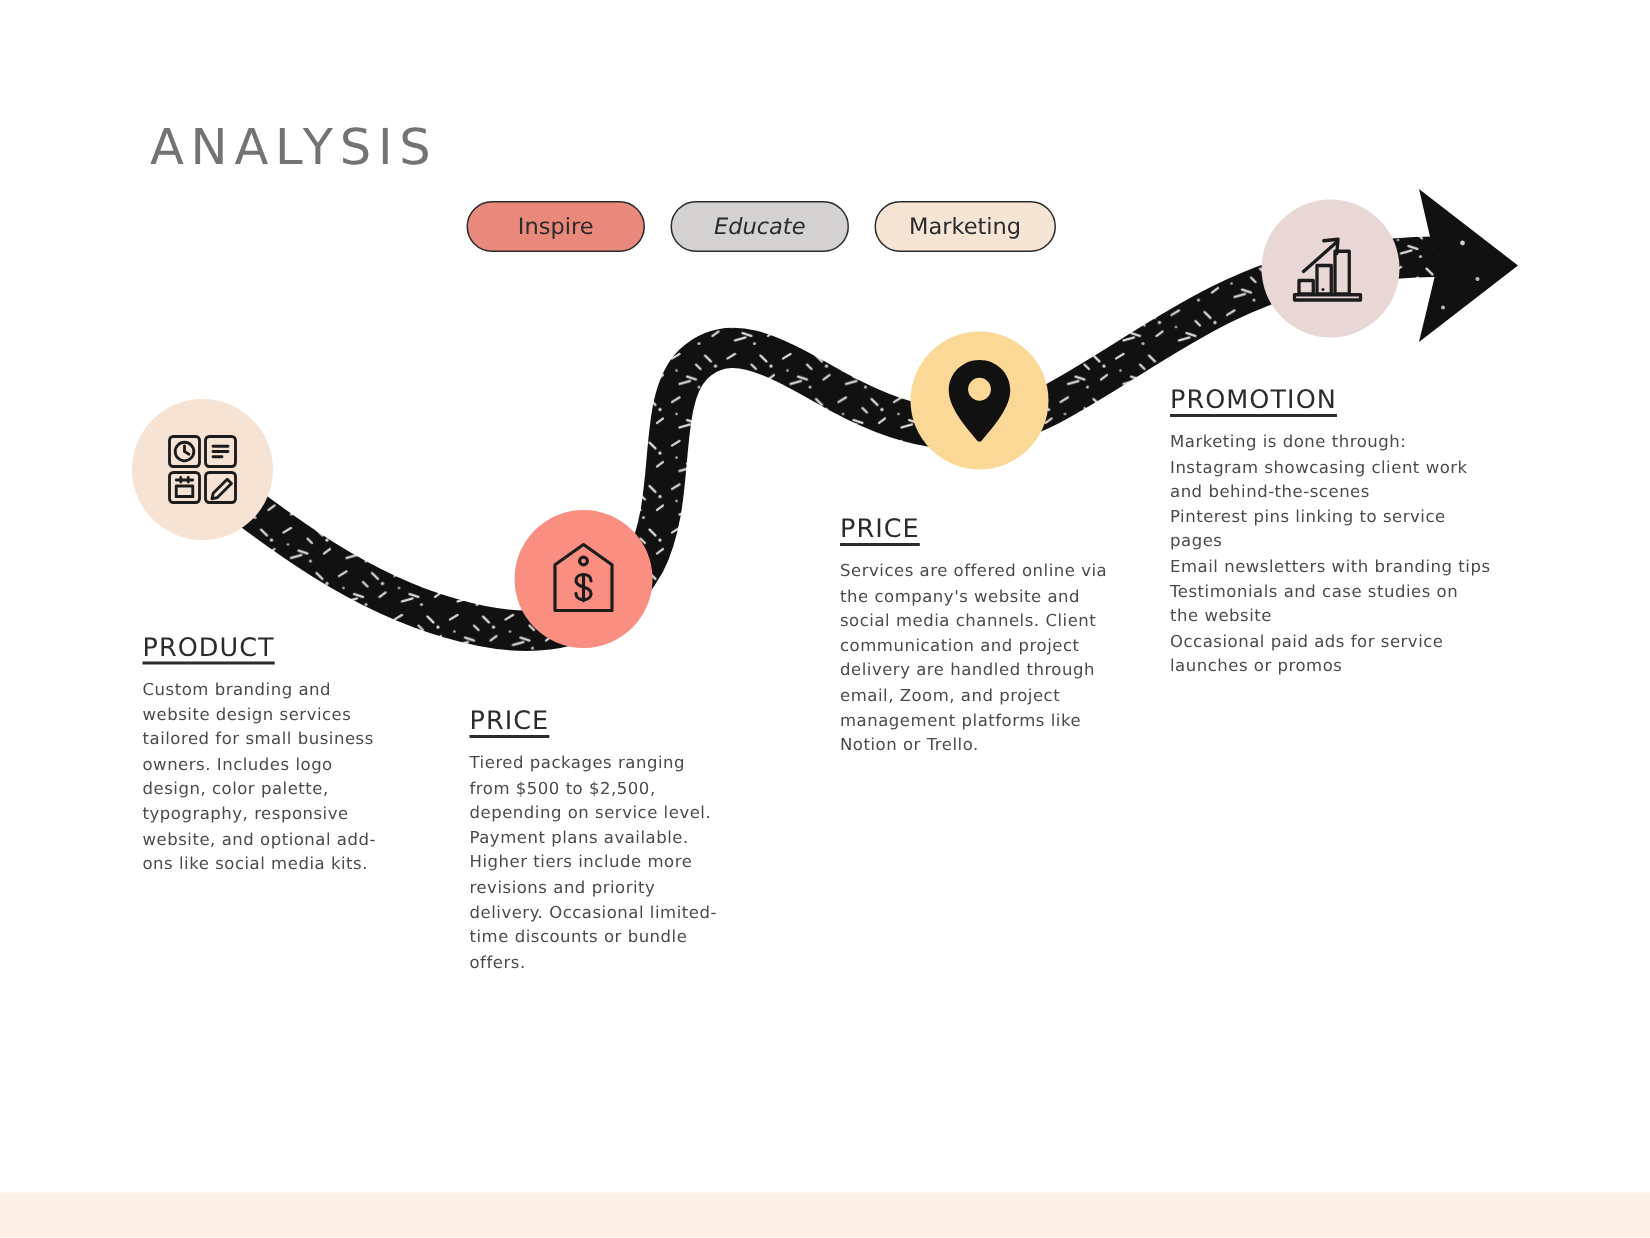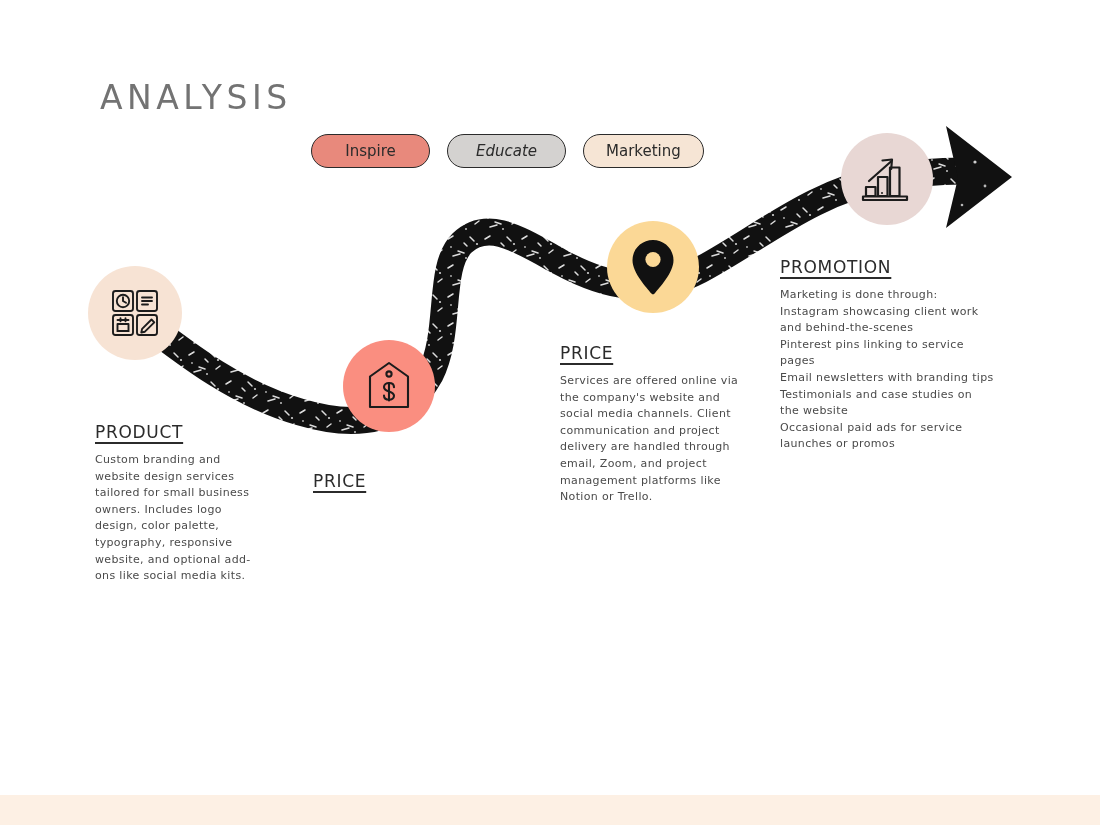--- a/index.html
+++ b/index.html
@@ -195,20 +195,21 @@
         <path d="M25 3 L44 16.5 V47 H6 V16.5 Z"></path>
         <circle cx="25" cy="14" r="2.6"></circle>
         <path d="M25 23 v17.5" stroke-linecap="round"></path>
         <path d="M30 27.2 c0 -2.8 -2.3 -4.2 -5 -4.2 c-2.7 0 -5 1.5 -5 4 c0 2.6 2.3 3.6 5 4.4
                  c2.7 0.8 5 1.8 5 4.4 c0 2.5 -2.3 4 -5 4 c-2.7 0 -5 -1.4 -5 -4.2" stroke-linecap="round"></path>
       </g>
     </svg>
   </div>
   <div class="node-text text-price">
     <div class="node-heading">PRICE</div>
+    <div class="node-body" style="white-space: pre-line;">Tiered packages ranging from $500 to $2,500, depending on service level. Payment plans available. Higher tiers include more revisions and priority delivery. Occasional limited-time discounts or bundle offers.</div>
   </div>
 
   <div class="node-circle circle-place">
     <svg width="46" height="58" viewBox="0 0 46 58">
       <path d="M23 2 C11.5 2 2.5 11 2.5 22.3 C2.5 35 17 50 21.4 55.6 a2 2 0 0 0 3.2 0
                C29 50 43.5 35 43.5 22.3 C43.5 11 34.5 2 23 2 Z" fill="#111111"></path>
       <circle cx="23" cy="21.5" r="7.6" fill="#fbd896"></circle>
     </svg>
   </div>
   <div class="node-text text-place">

